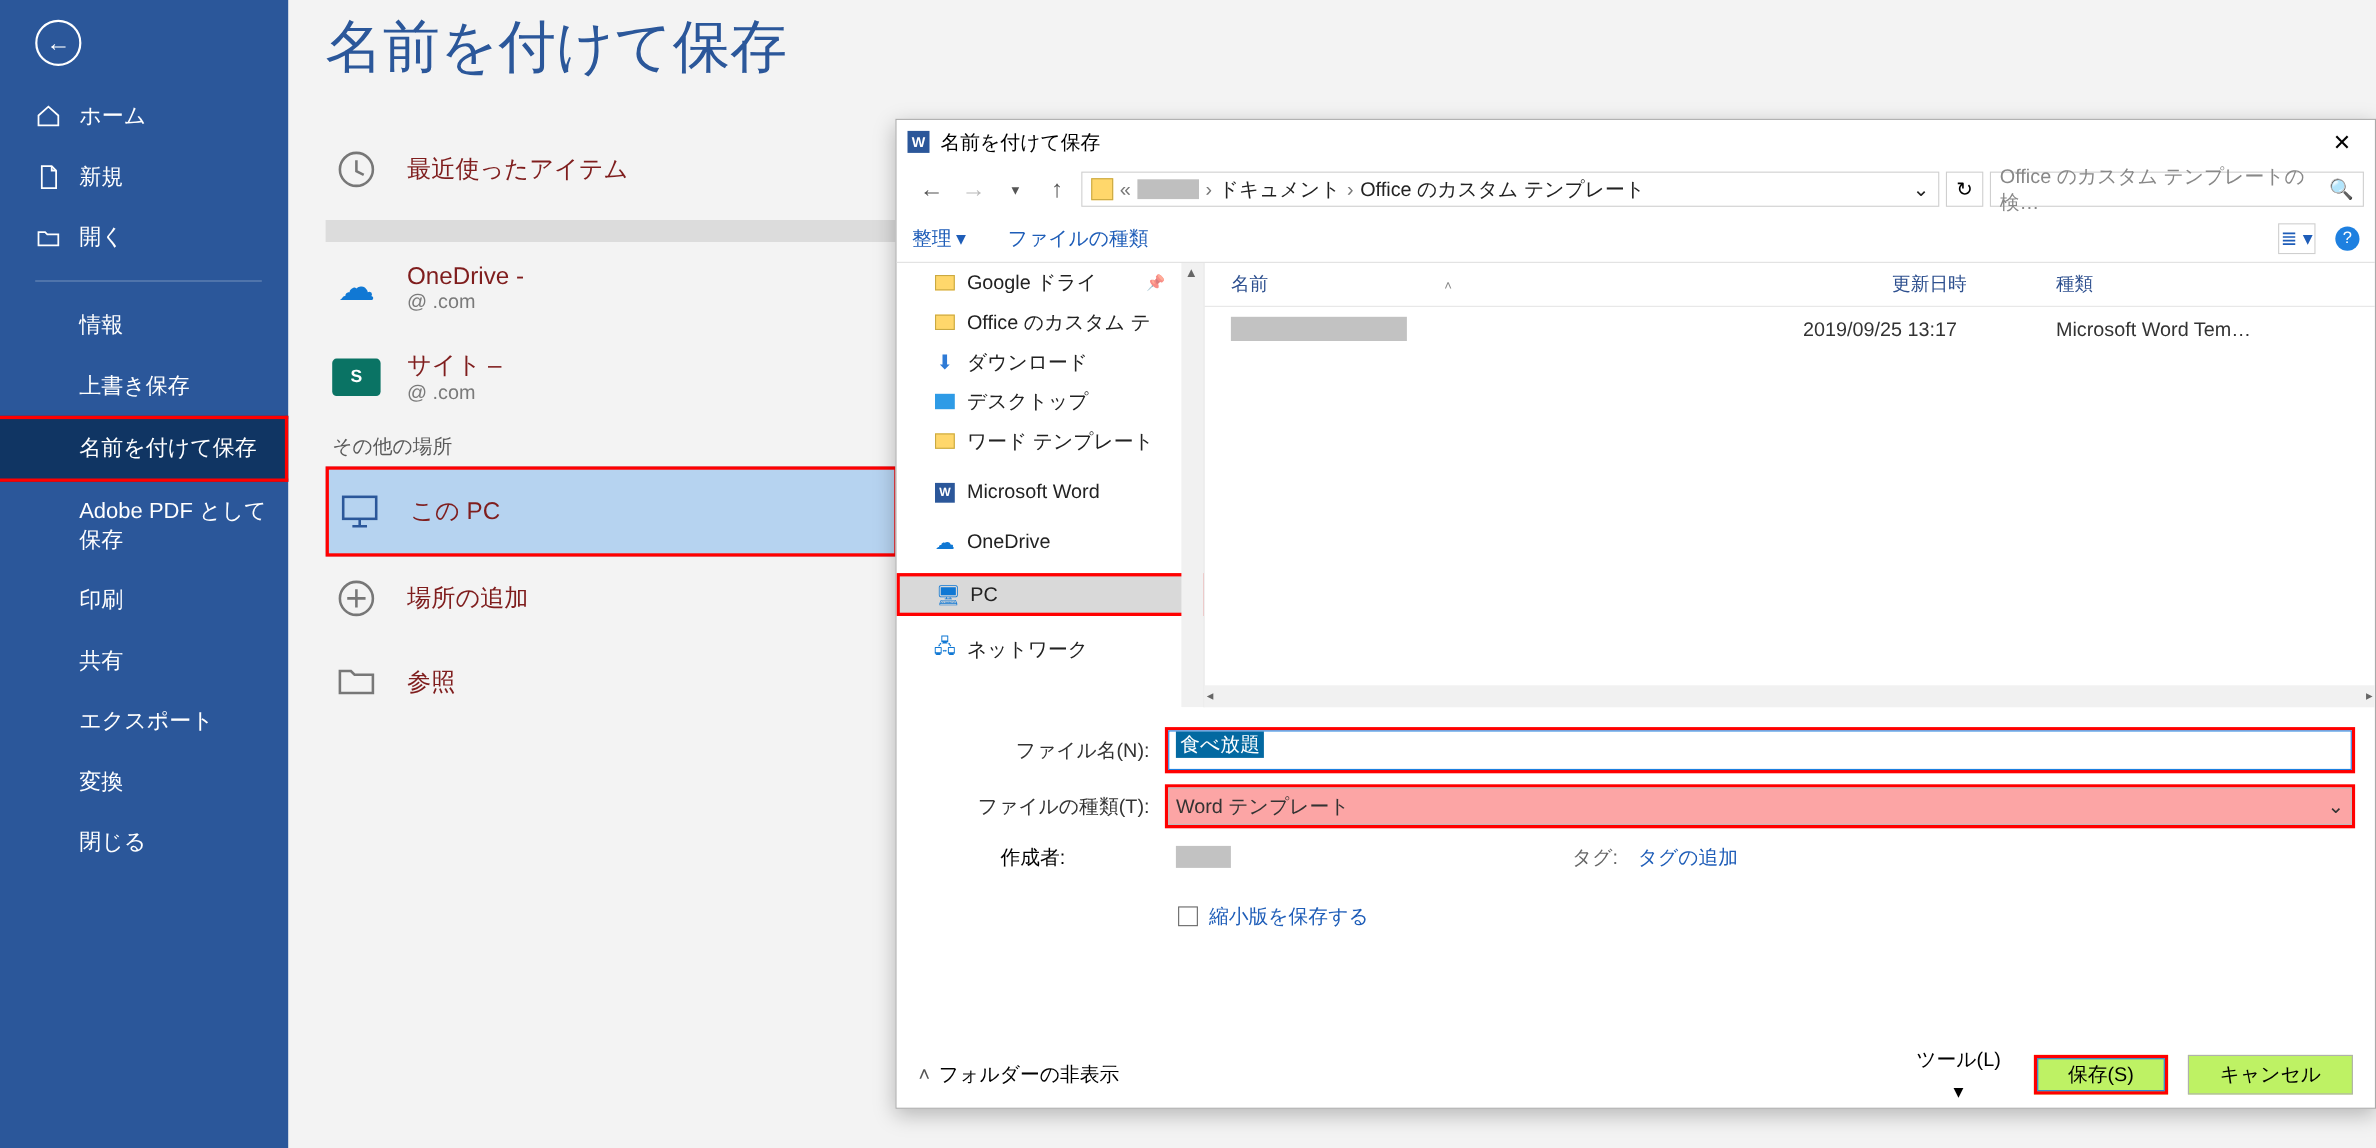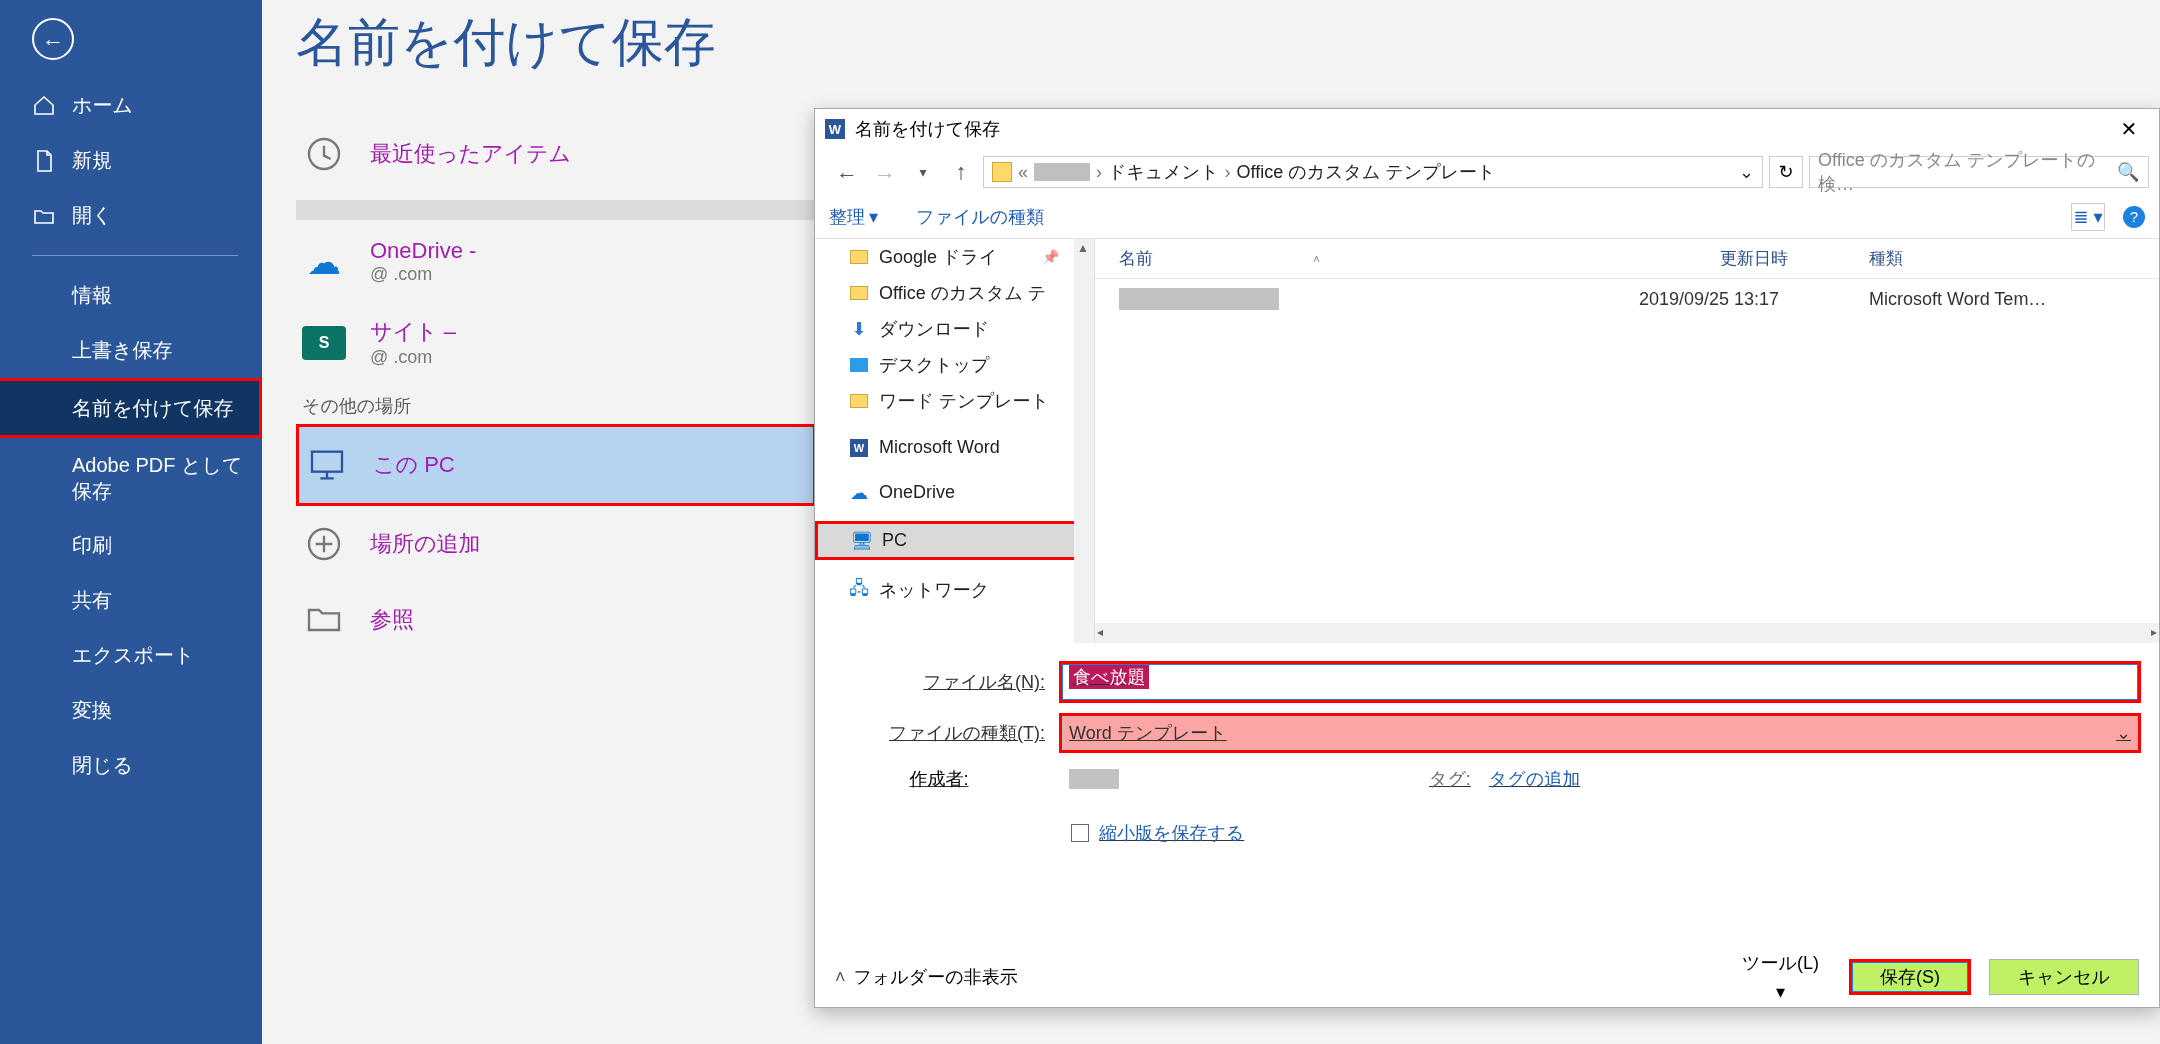--- a/index.html
+++ b/index.html
@@ -16,21 +16,21 @@
   .nav-item.text-only { padding-left: 72px; }
 
   
   .page-title { position: absolute; left: 296px; top: 8px; font-size: 52px; color: #2b579a; font-weight: 400; }
 
   
   .loc-col { position: absolute; left: 296px; top: 116px; width: 520px; }
   .loc-item { display: flex; align-items: center; gap: 24px; padding: 16px 6px; cursor: pointer; }
   .loc-icon { width: 44px; height: 44px; flex: 0 0 44px; display:flex; align-items:center; justify-content:center; }
   .loc-labels { display:flex; flex-direction:column; }
-  .loc-title { font-size: 22px; color: #a21caf; }
+  .loc-title { font-size: 22px; color: #7f1d1d; }
   .loc-sub  { font-size: 18px; color: #7a7a7a; }
   .loc-sep  { height: 20px; background: #dcdcdc; margin: 8px 0 2px 0; }
   .loc-sect { font-size: 18px; color: #5a5a5a; padding: 10px 6px 6px 6px; }
   .loc-item.highlight { background: #b6d3f0; border: 3px solid #ff0000; }
 
   
   .dialog { position: absolute; left: 814px; top: 108px; width: 1346px; height: 900px; background: #fff; border: 1px solid #aaa; box-shadow: 0 6px 18px rgba(0,0,0,0.25);}
   .dlg-title  { display:flex; align-items:center; height: 40px; padding: 0 10px; font-size:18px; }
   .dlg-title .w-icon { width:20px; height:20px; background:#2b579a; color:#fff; font-size:13px; font-weight:bold; display:flex; align-items:center; justify-content:center; margin-right:10px; }
   .dlg-title .close { margin-left:auto; width:40px; text-align:center; font-size:20px; cursor:pointer; }
@@ -75,26 +75,26 @@
   .col-name { width:520px; }
   .col-date { width:230px;text-align:center; }
   .col-type { flex:1; }
   .sort-ind { font-size:12px; color:#888; margin-left:160px; }
   .file-row { display:flex; align-items:center; height:40px; padding-left:24px; font-size:18px; color:#333; }
   .file-row .grey { width:160px; height:22px; background:#c2c2c2; }
   .hbar { position:absolute; left:0; bottom:0; right:0; height:20px; background:#f1f1f1; }
   .hbar .l { position:absolute; left:2px; top:2px; font-size:12px; color:#666;}
   .hbar .r { position:absolute; right:2px; top:2px; font-size:12px; color:#666;}
 
-  .form { padding: 18px 18px 0 18px; font-size:18px; color:#333;text-decoration:underline; }
+  .form { padding: 18px 18px 0 18px; font-size:18px; color:#333; }
   .form-row { display:flex; align-items:center; margin-bottom:10px; }
   .form-label { width:226px; text-align:right; padding-right:14px; }
   .fn-wrap { flex:1; border:3px solid #ff0000; padding:0; }
   .fn-input { width:100%; height:36px; border:1px solid #1e80e0; background:#fff; color:#fff; font-size:18px; padding:0 6px; }
-  .fn-input .sel { background:#be185d; color:#fff; padding:2px 4px; }
+  .fn-input .sel { background:#0369a1; color:#fff; padding:2px 4px; }
   .ft-wrap { flex:1; border:3px solid #ff0000; }
   .ft-select { width:100%; height:34px; border:1px solid #bcbcbc; background:#fca5a5; font-size:18px; padding:0 6px; display:flex; align-items:center; }
   .meta-row { display:flex; align-items:center; gap:10px; margin:14px 0 0 0; }
   .meta-row .ml { width:226px; text-align:center; padding-right:14px; color:#000000; }
   .meta-row .grey { width:50px; height:20px; background:#c2c2c2; }
   .tag-label { margin-left:300px; color:#666; }
   .tag-link { color:#1e5db8; margin-left:8px; cursor:pointer; }
   .thumb-row { display:flex; align-items:center; gap:10px; margin:30px 0 0 238px; color:#1e5db8; }
   .checkbox { width:18px; height:18px; border:1px solid #666; cursor:pointer; }
 

